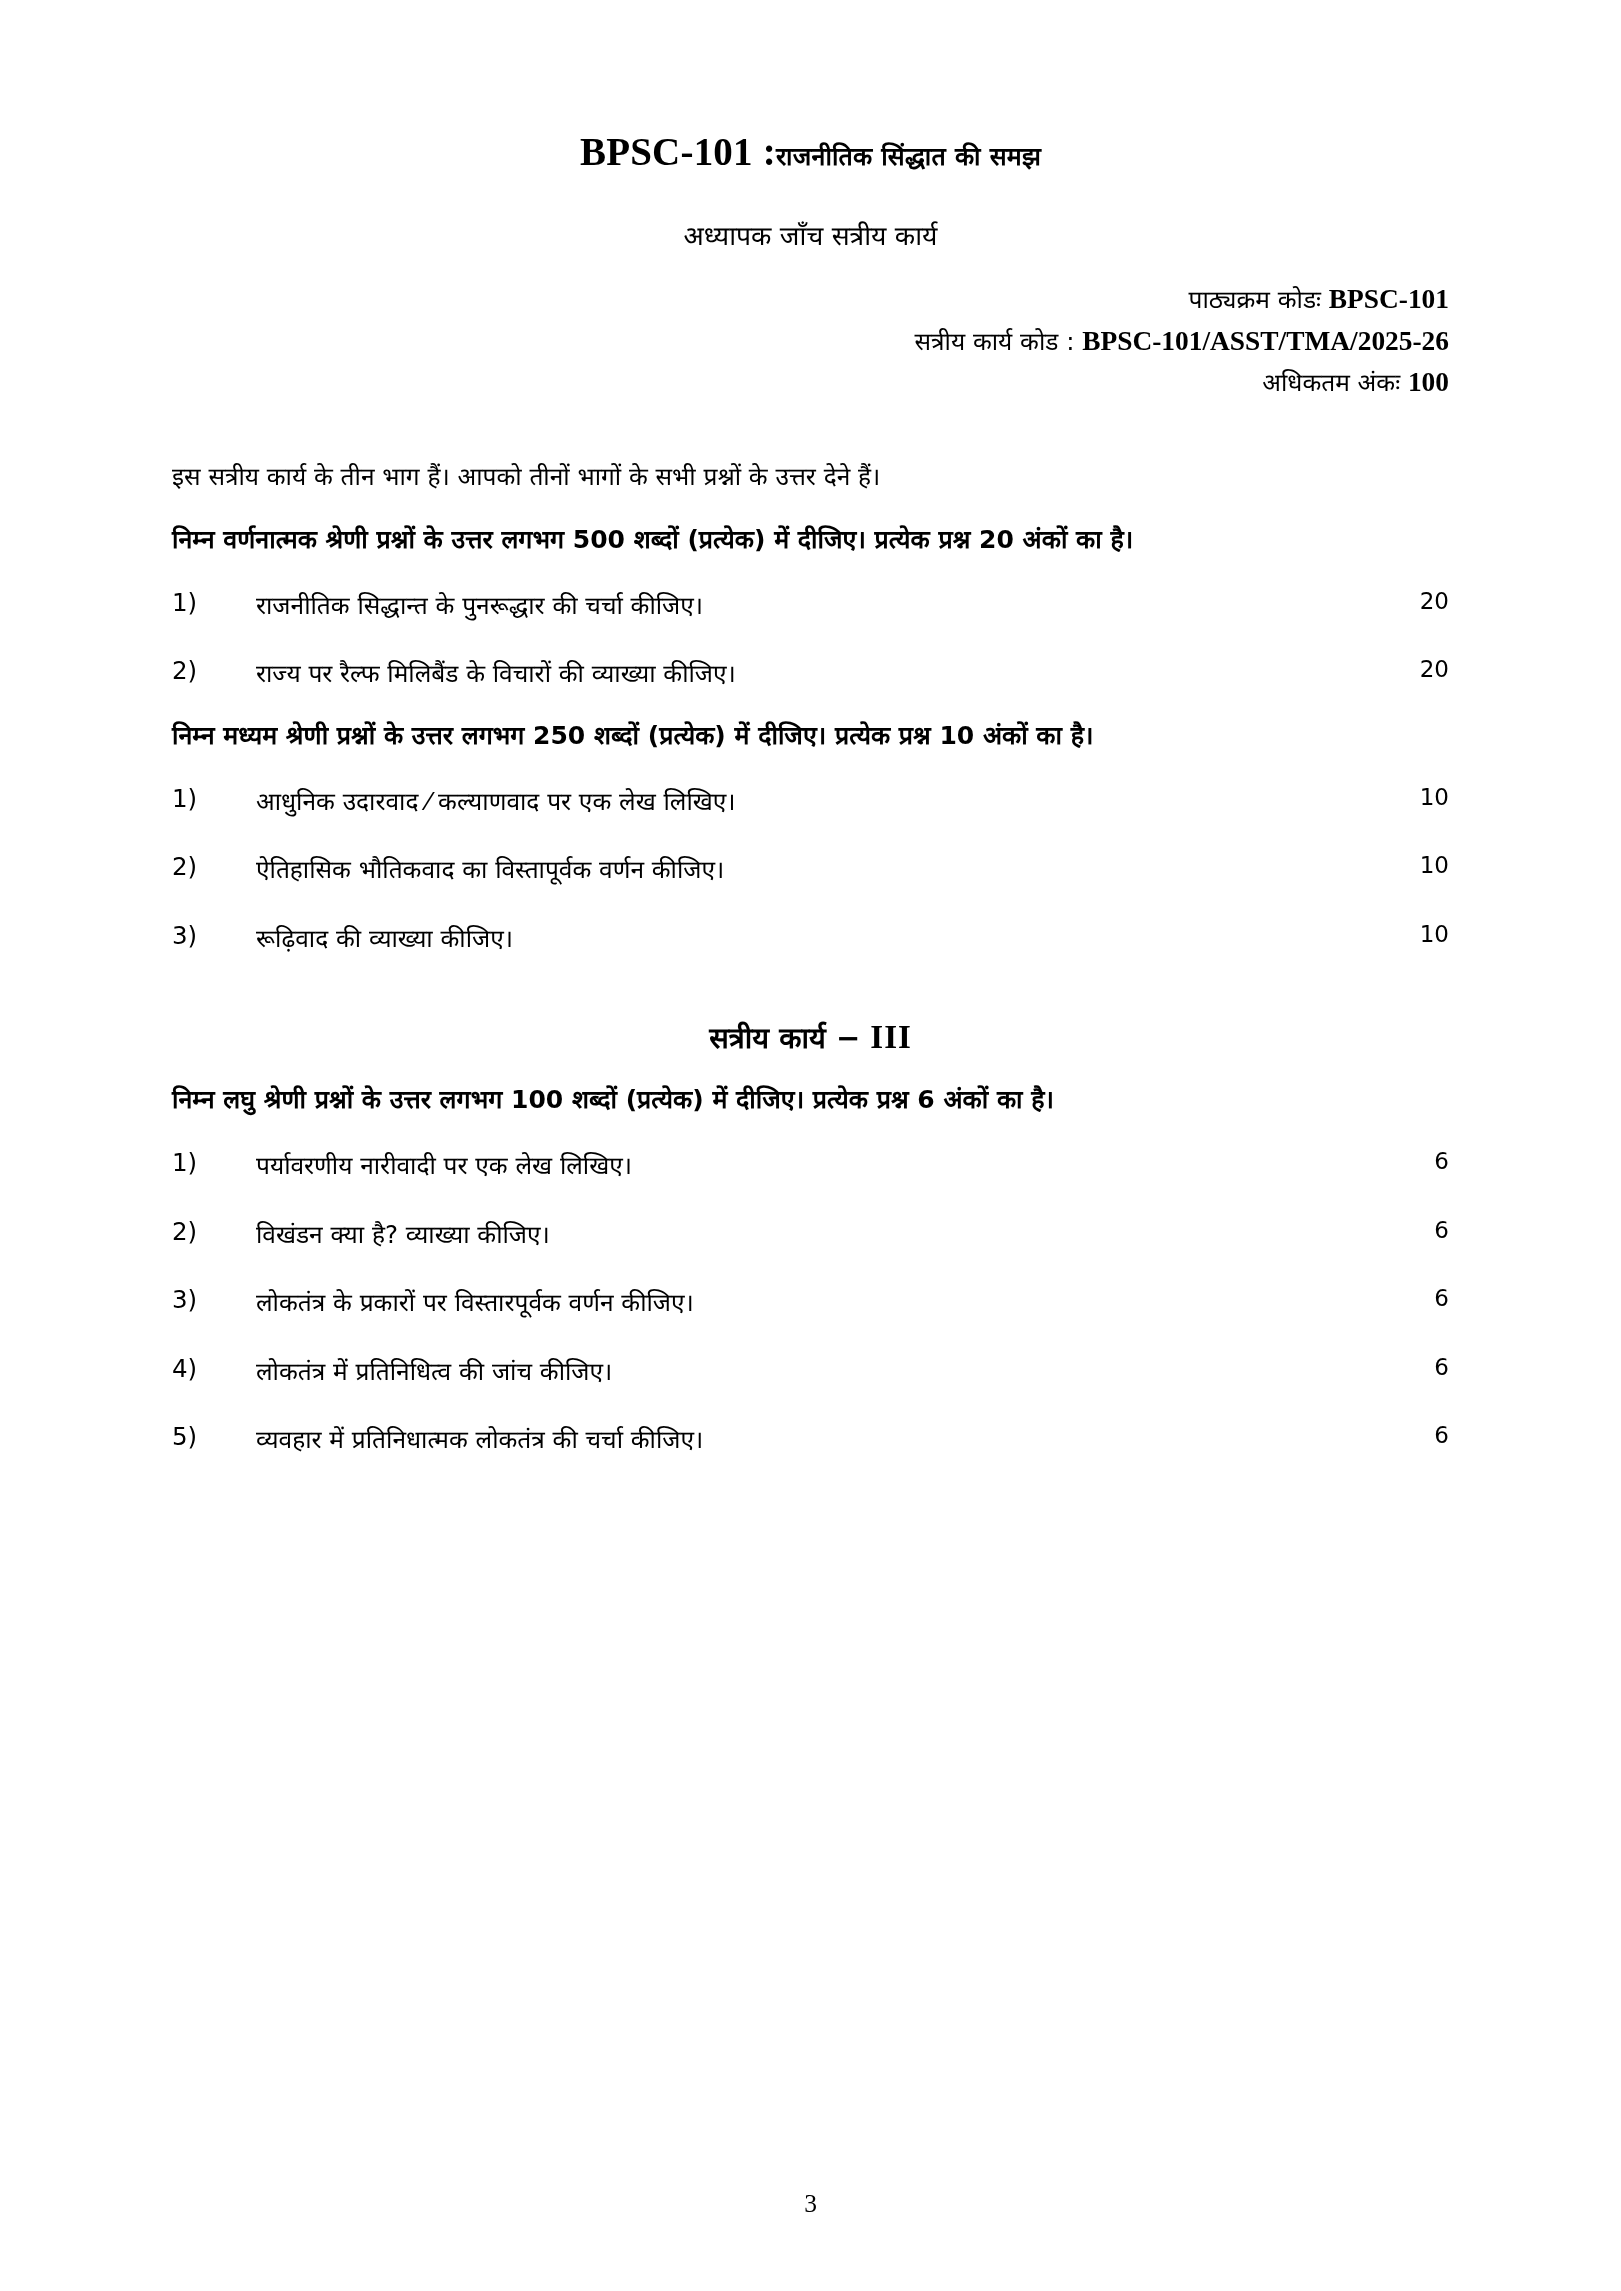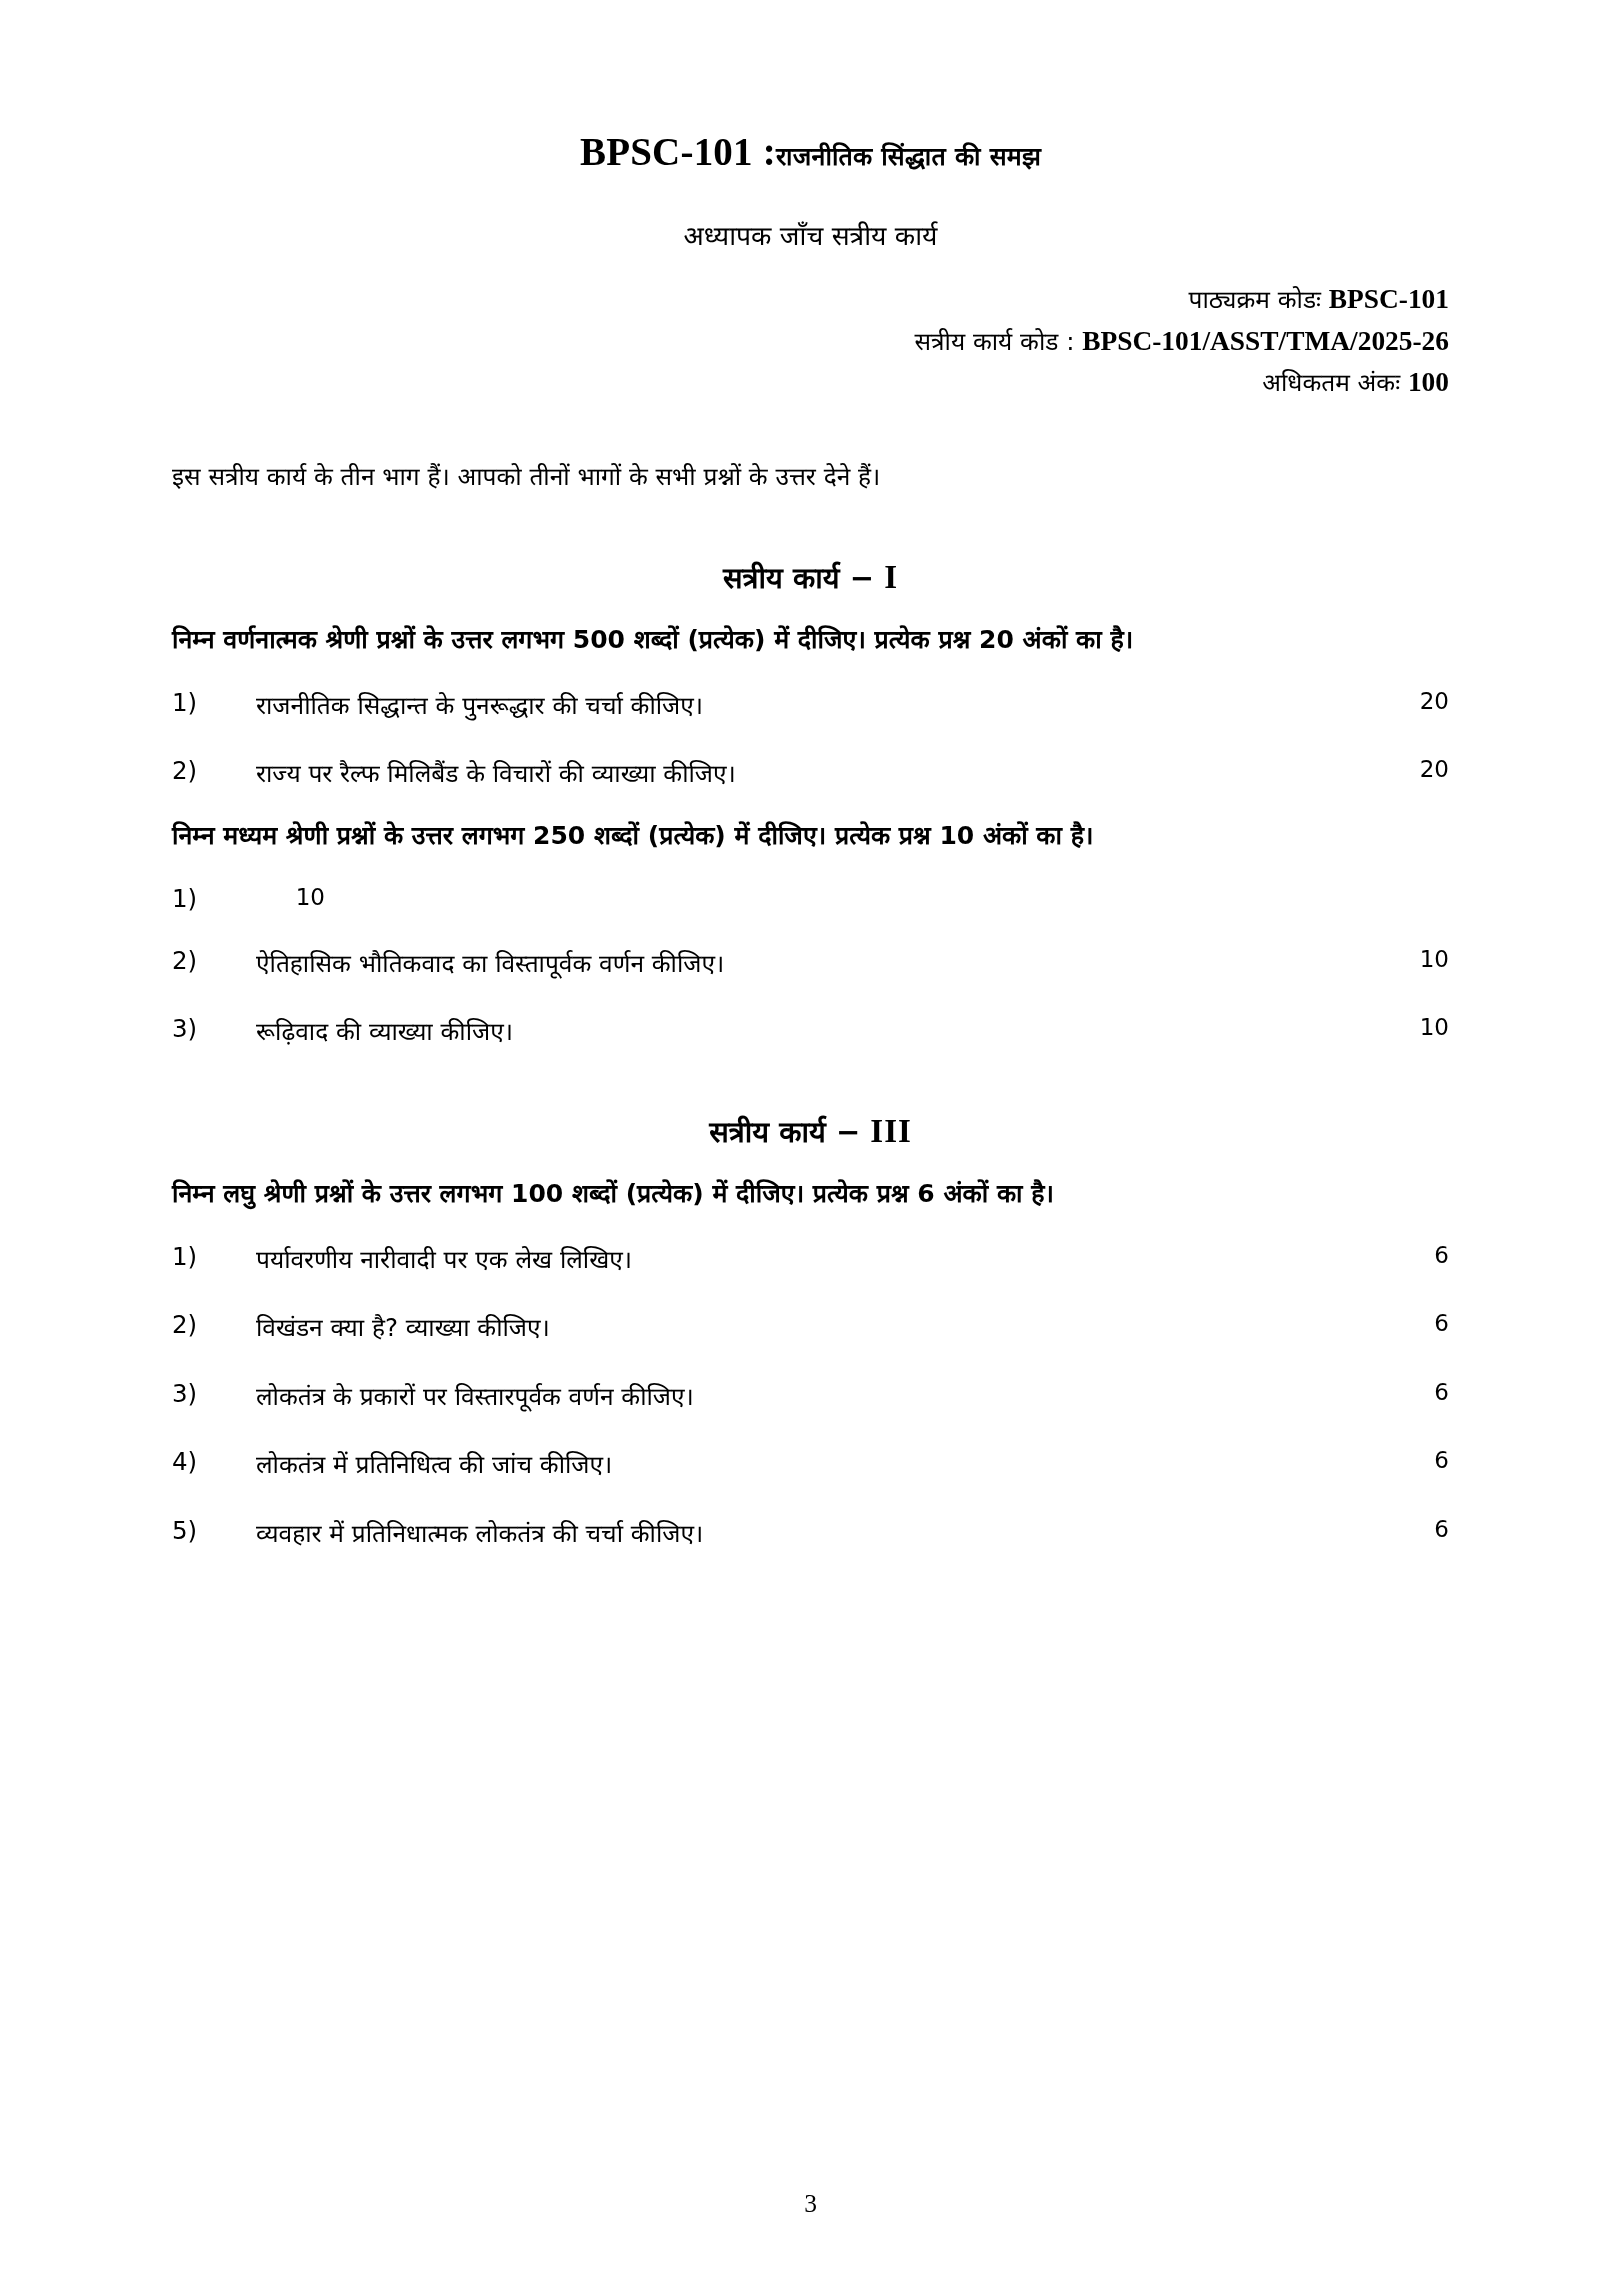--- a/index.html
+++ b/index.html
@@ -145,42 +145,39 @@
       <span class="bold-code">BPSC-101/ASST/TMA/2025-26</span>
     </div>
     <div class="meta-line">
       <span>अधिकतम अंकः</span>
       <span class="bold-code">100</span>
     </div>
   </div>
 
   <p class="intro-para">इस सत्रीय कार्य के तीन भाग हैं। आपको तीनों भागों के सभी प्रश्नों के उत्तर देने हैं।</p>
 
-  <div class="section-heading">
-    <span>सत्रीय कार्य −</span>
-    <span class="roman">I</span>
-  </div>
   <p class="section-instruction">निम्न वर्णनात्मक श्रेणी प्रश्नों के उत्तर लगभग 500 शब्दों (प्रत्येक) में दीजिए। प्रत्येक प्रश्न 20 अंकों का है।</p>
   <div class="q-list">
     <div class="q-row">
       <span class="q-num">1)</span>
       <span class="q-text">राजनीतिक सिद्धान्त के पुनरूद्धार की चर्चा कीजिए।</span>
       <span class="q-marks">20</span>
     </div>
     <div class="q-row">
       <span class="q-num">2)</span>
       <span class="q-text">राज्य पर रैल्फ मिलिबैंड के विचारों की व्याख्या कीजिए।</span>
       <span class="q-marks">20</span>
     </div>
   </div>
 
   <p class="section-instruction">निम्न मध्यम श्रेणी प्रश्नों के उत्तर लगभग 250 शब्दों (प्रत्येक) में दीजिए। प्रत्येक प्रश्न 10 अंकों का है।</p>
   <div class="q-list">
     <div class="q-row">
       <span class="q-num">1)</span>
+      <span class="q-text">आधुनिक उदारवाद ⁄ कल्याणवाद पर एक लेख लिखिए।</span>
       <span class="q-marks">10</span>
     </div>
     <div class="q-row">
       <span class="q-num">2)</span>
       <span class="q-text">ऐतिहासिक भौतिकवाद का विस्तापूर्वक वर्णन कीजिए।</span>
       <span class="q-marks">10</span>
     </div>
     <div class="q-row">
       <span class="q-num">3)</span>
       <span class="q-text">रूढ़िवाद की व्याख्या कीजिए।</span>

